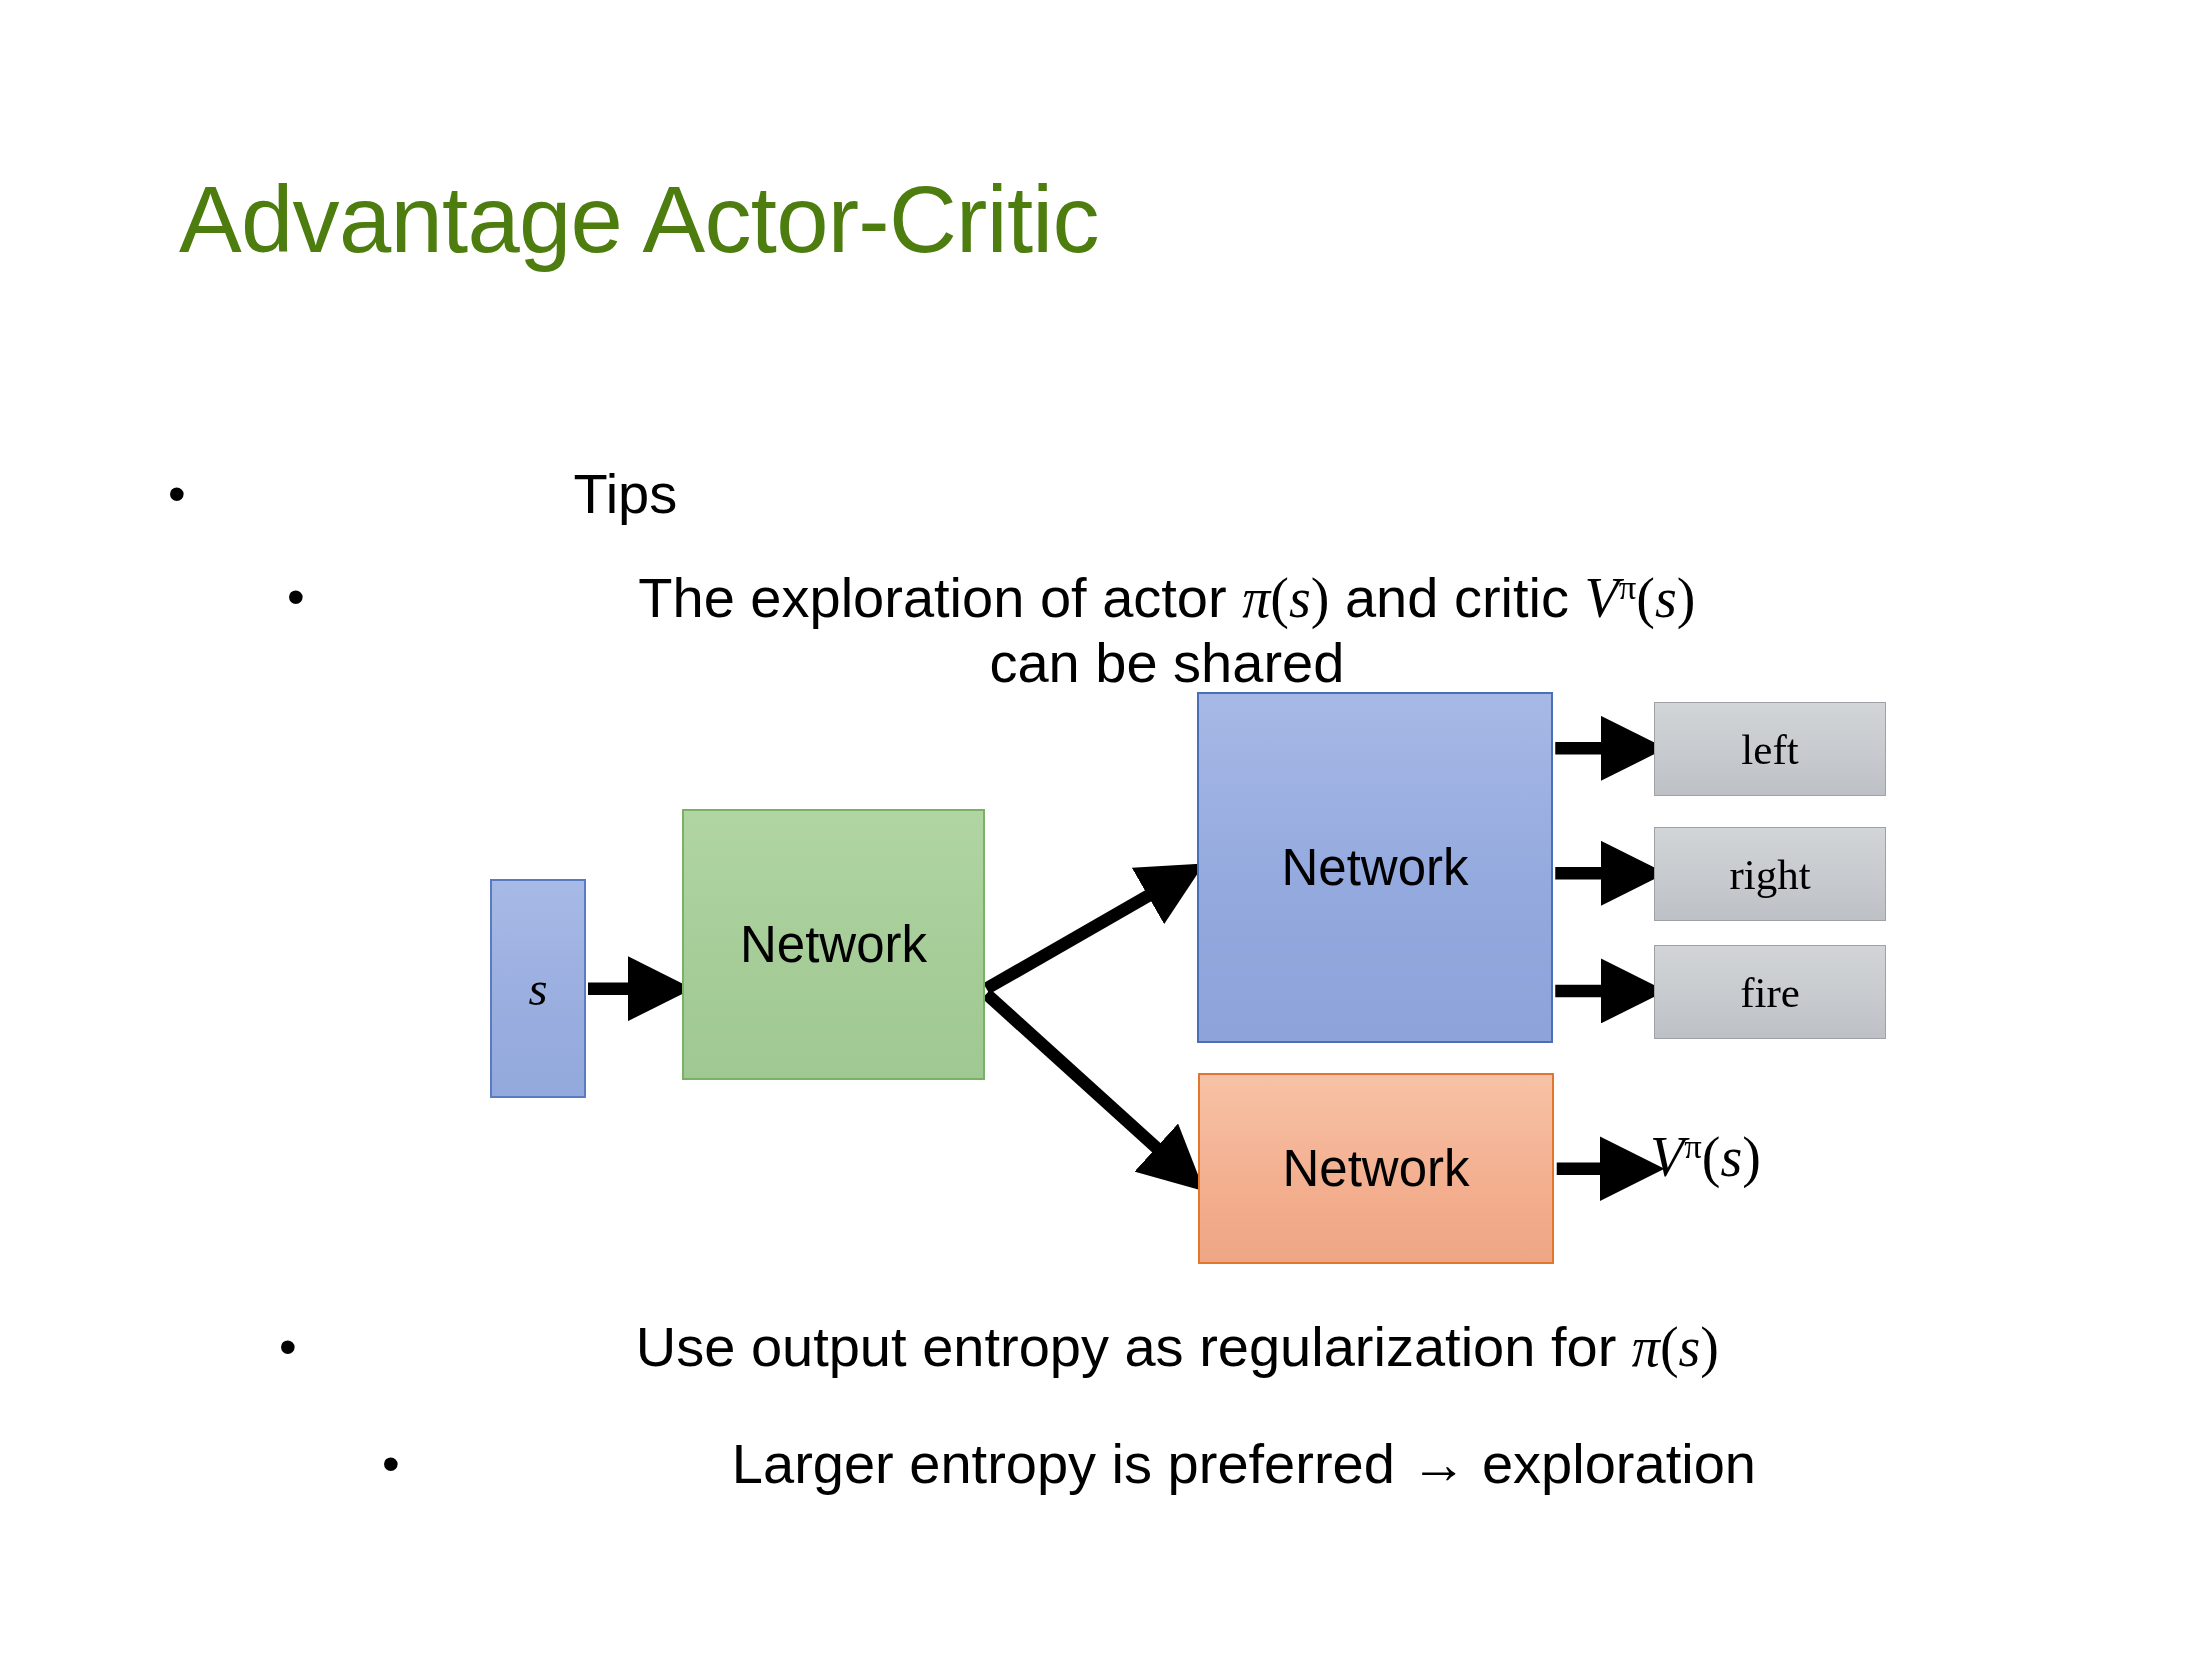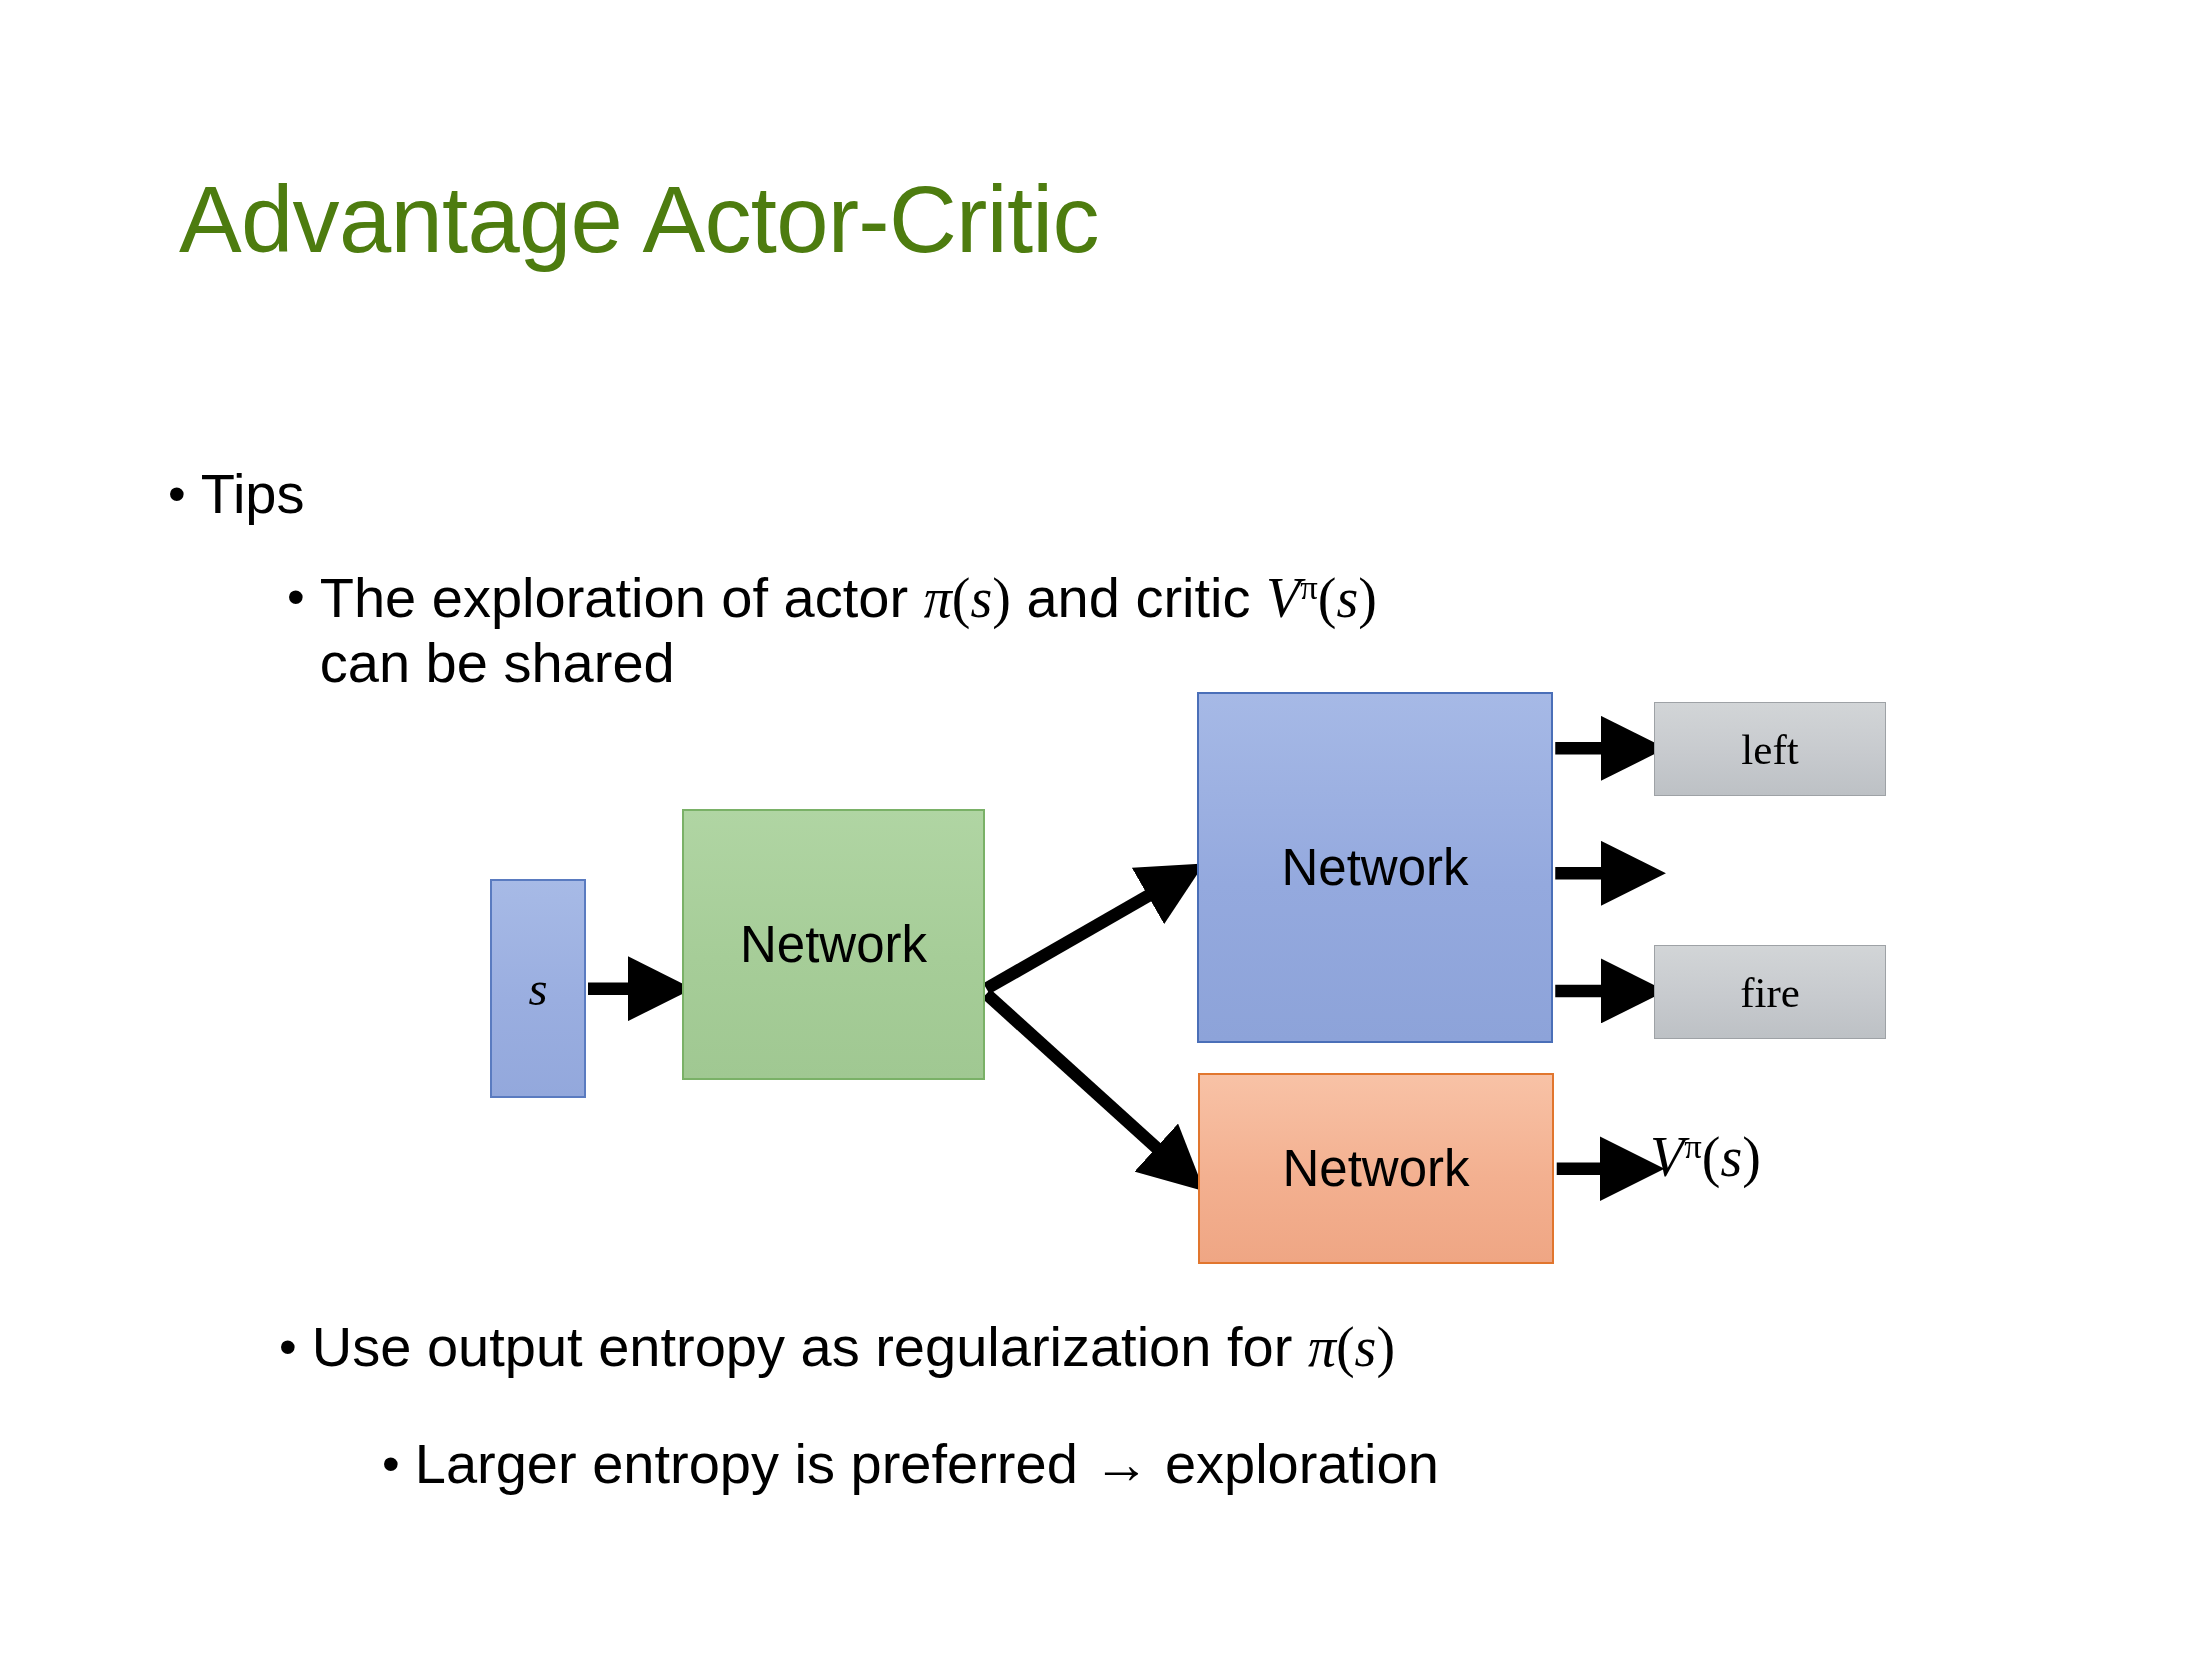--- a/index.html
+++ b/index.html
@@ -42,20 +42,21 @@
   .bullet .dot {
     flex: 0 0 auto;
     font-size: 0.9em;
     line-height: 1;
     margin-right: 0.30em;
     position: relative;
     top: 0.12em;
   }
   .bullet .txt {
     flex: 1 1 auto;
+    text-align: center;
   }
 
   #b-tips {
     left: 168px;
     top: 463px;
     font-size: 56px;
     line-height: 1.12;
     width: 882px;
   }
 
@@ -247,20 +248,23 @@
       <span>Network</span>
     </div>
 
     <div class="node" id="node-critic">
       <span>Network</span>
     </div>
 
     <div class="outbox" id="out-left">
       <span>left</span>
     </div>
+    <div class="outbox" id="out-right">
+      <span>right</span>
+    </div>
     <div class="outbox" id="out-fire">
       <span>fire</span>
     </div>
 
     <div id="vpi-label" class="m"><span>V</span><sup>π</sup><span class="up">(</span><span>s</span><span class="up">)</span></div>
 
   </div>
 </div>
 
 

